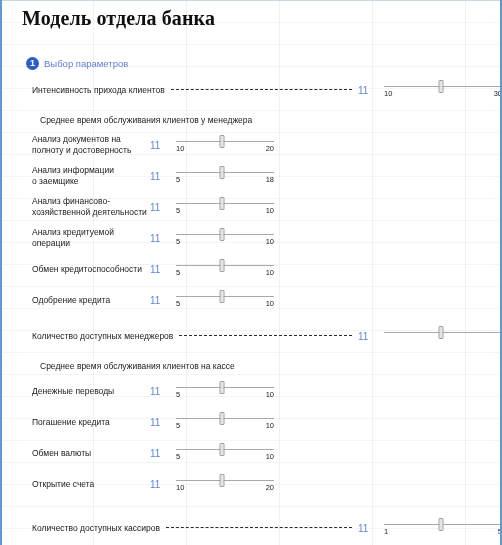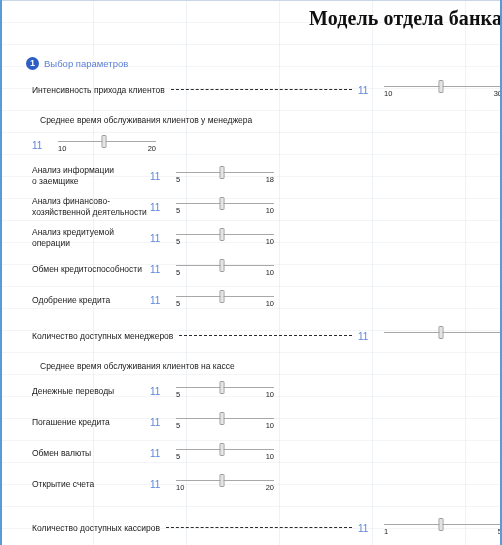--- a/index.html
+++ b/index.html
@@ -49,21 +49,20 @@
     padding: 0;
   }
 
   .title {
     font-family: "Liberation Serif", serif;
     font-weight: bold;
     font-size: 20px;
     color: #101010;
     padding: 7px 0 0 22px;
     letter-spacing: 0.1px;
-    text-align: right;
   }
 
   
   .step {
     display: flex;
     align-items: center;
     gap: 5px;
     padding-left: 26px;
     margin-top: 27px;
   }
@@ -194,20 +193,22 @@
       <div class="thumb" style="left:48%"></div>
       <div class="tick tick-min">10</div>
       <div class="tick tick-max">30</div>
     </div>
   </div>
 
   <div class="subhead">Среднее время обслуживания клиентов у менеджера</div>
 
   <div id="manager-list">
       <div class="row row-narrow">
+        <div class="row-label">Анализ документов на
+полноту и достоверность</div>
         <div class="value">11</div>
         <div class="slider-wrap">
           <div class="track"></div>
           <div class="thumb" style="left: 47%;"></div>
           <div class="tick tick-min">10</div>
           <div class="tick tick-max">20</div>
         </div>
       </div>
       <div class="row row-narrow">
         <div class="row-label">Анализ информации

